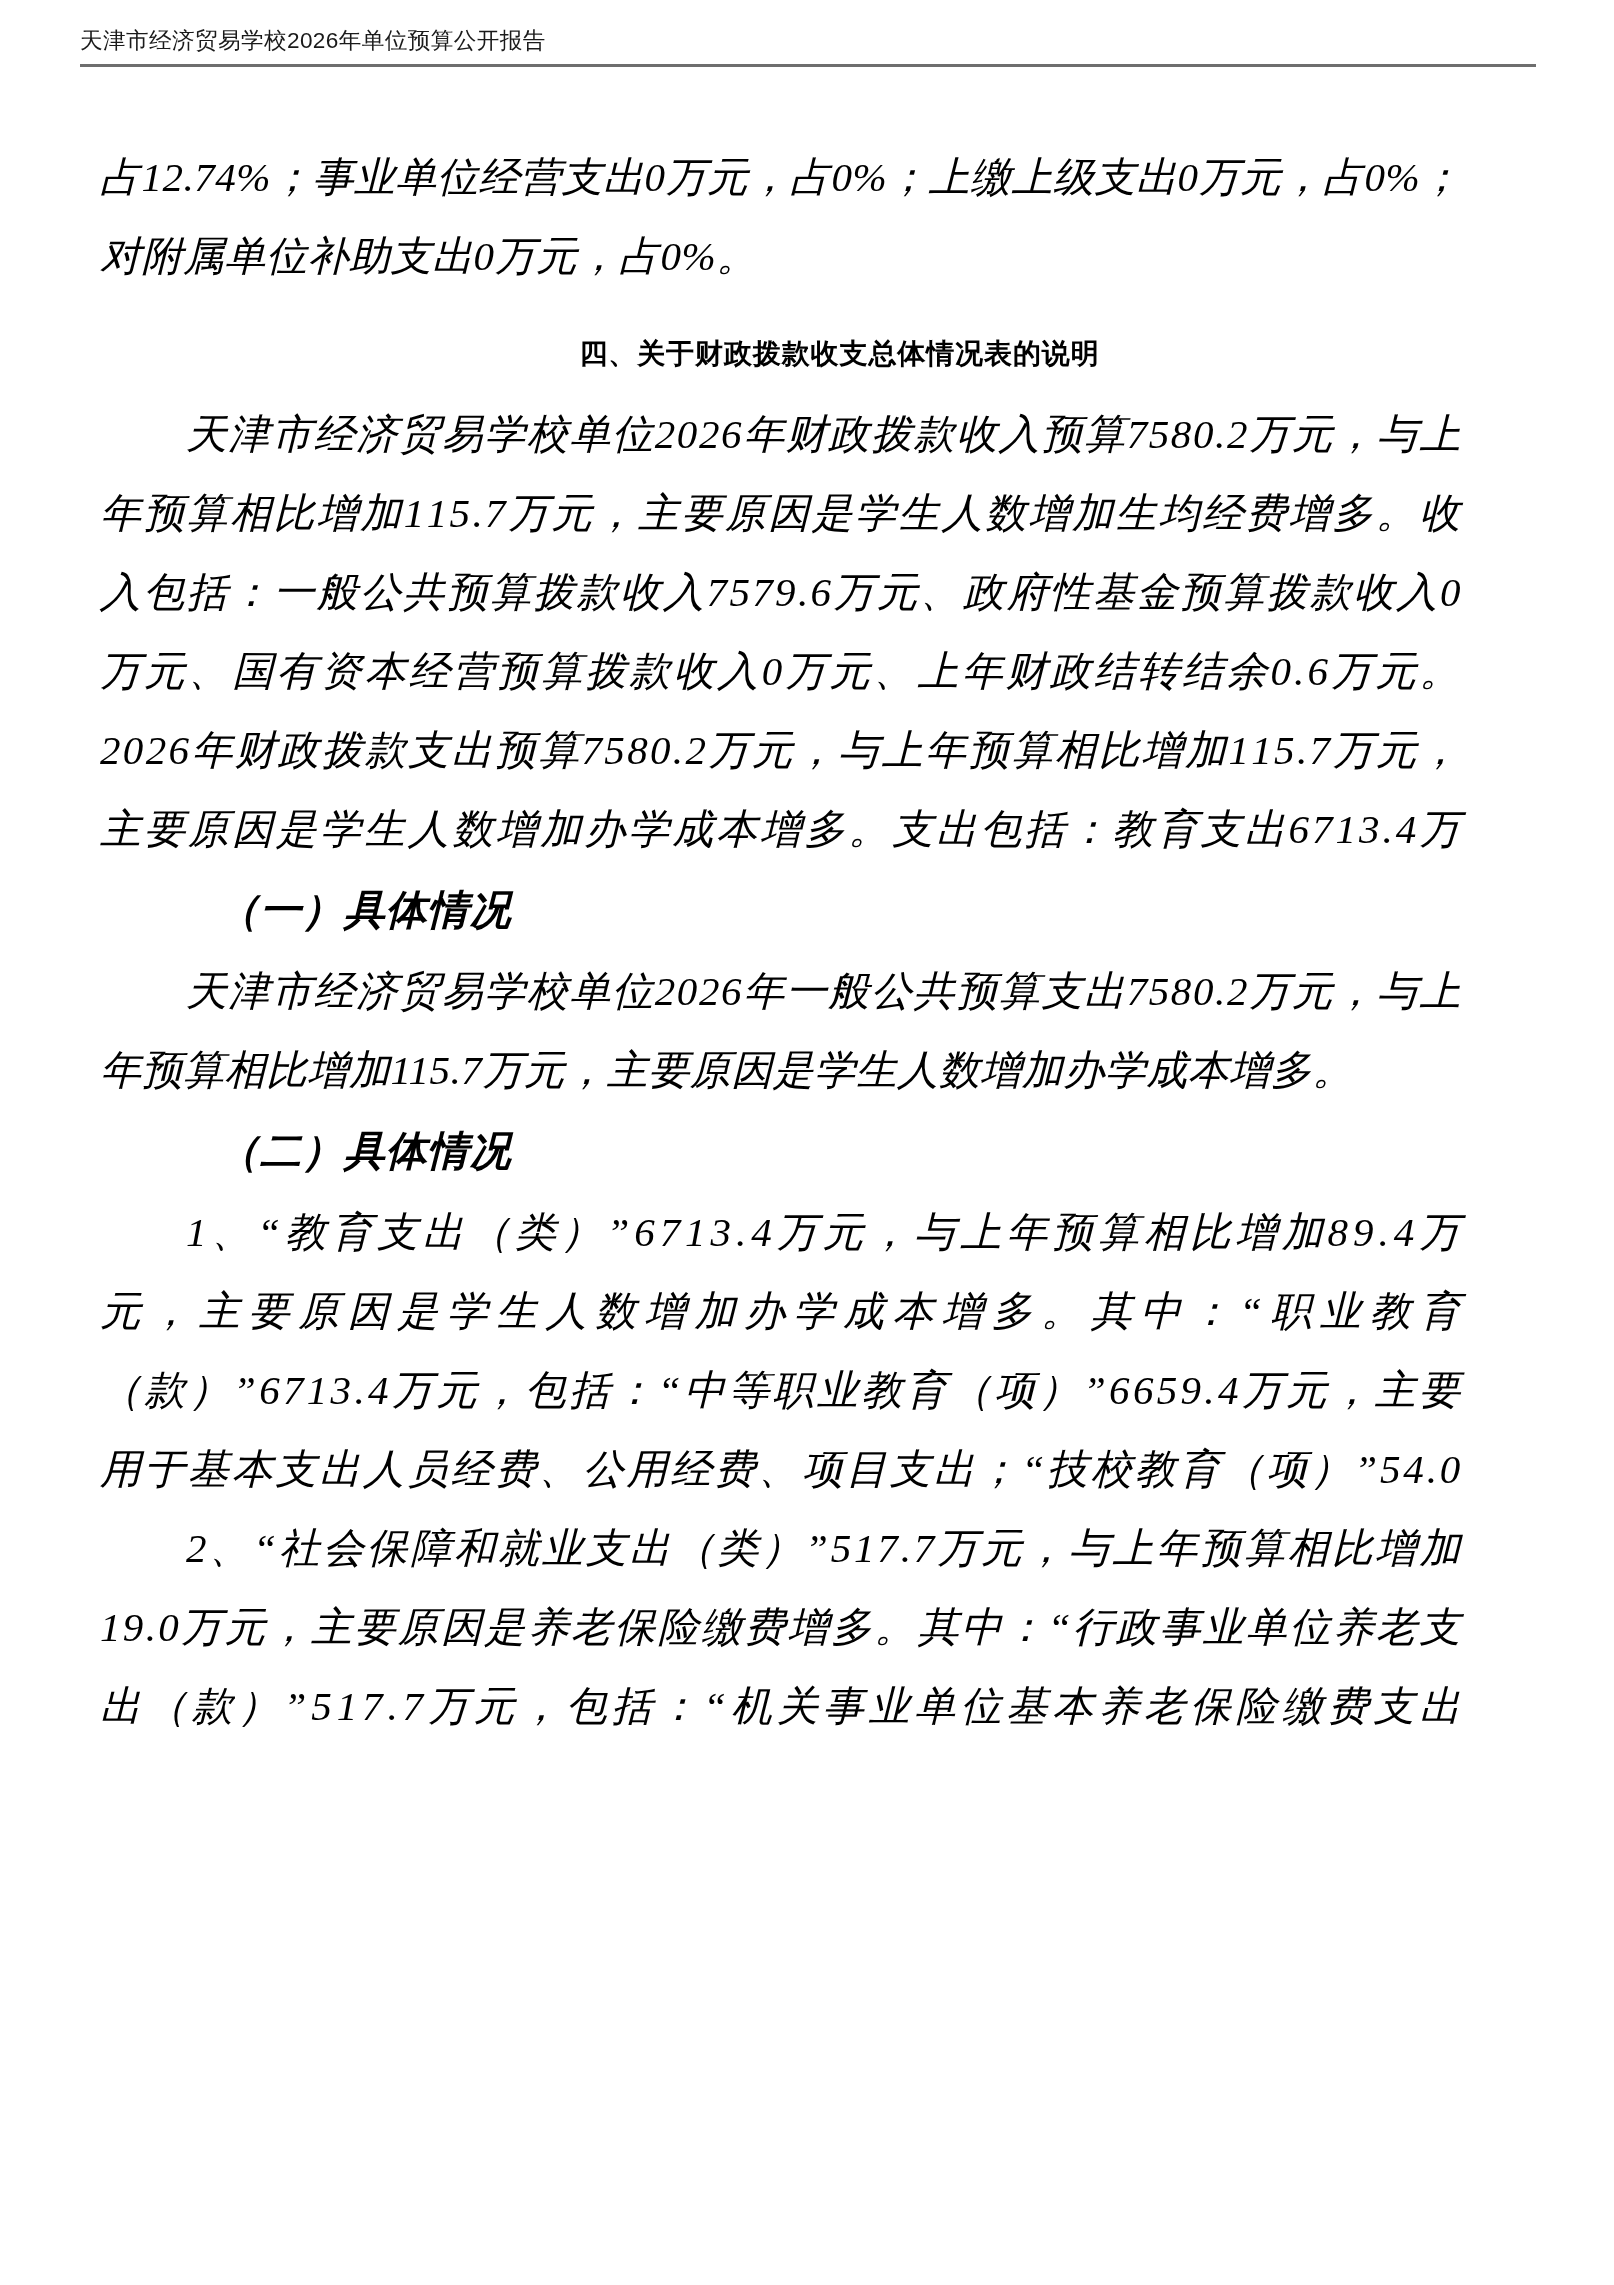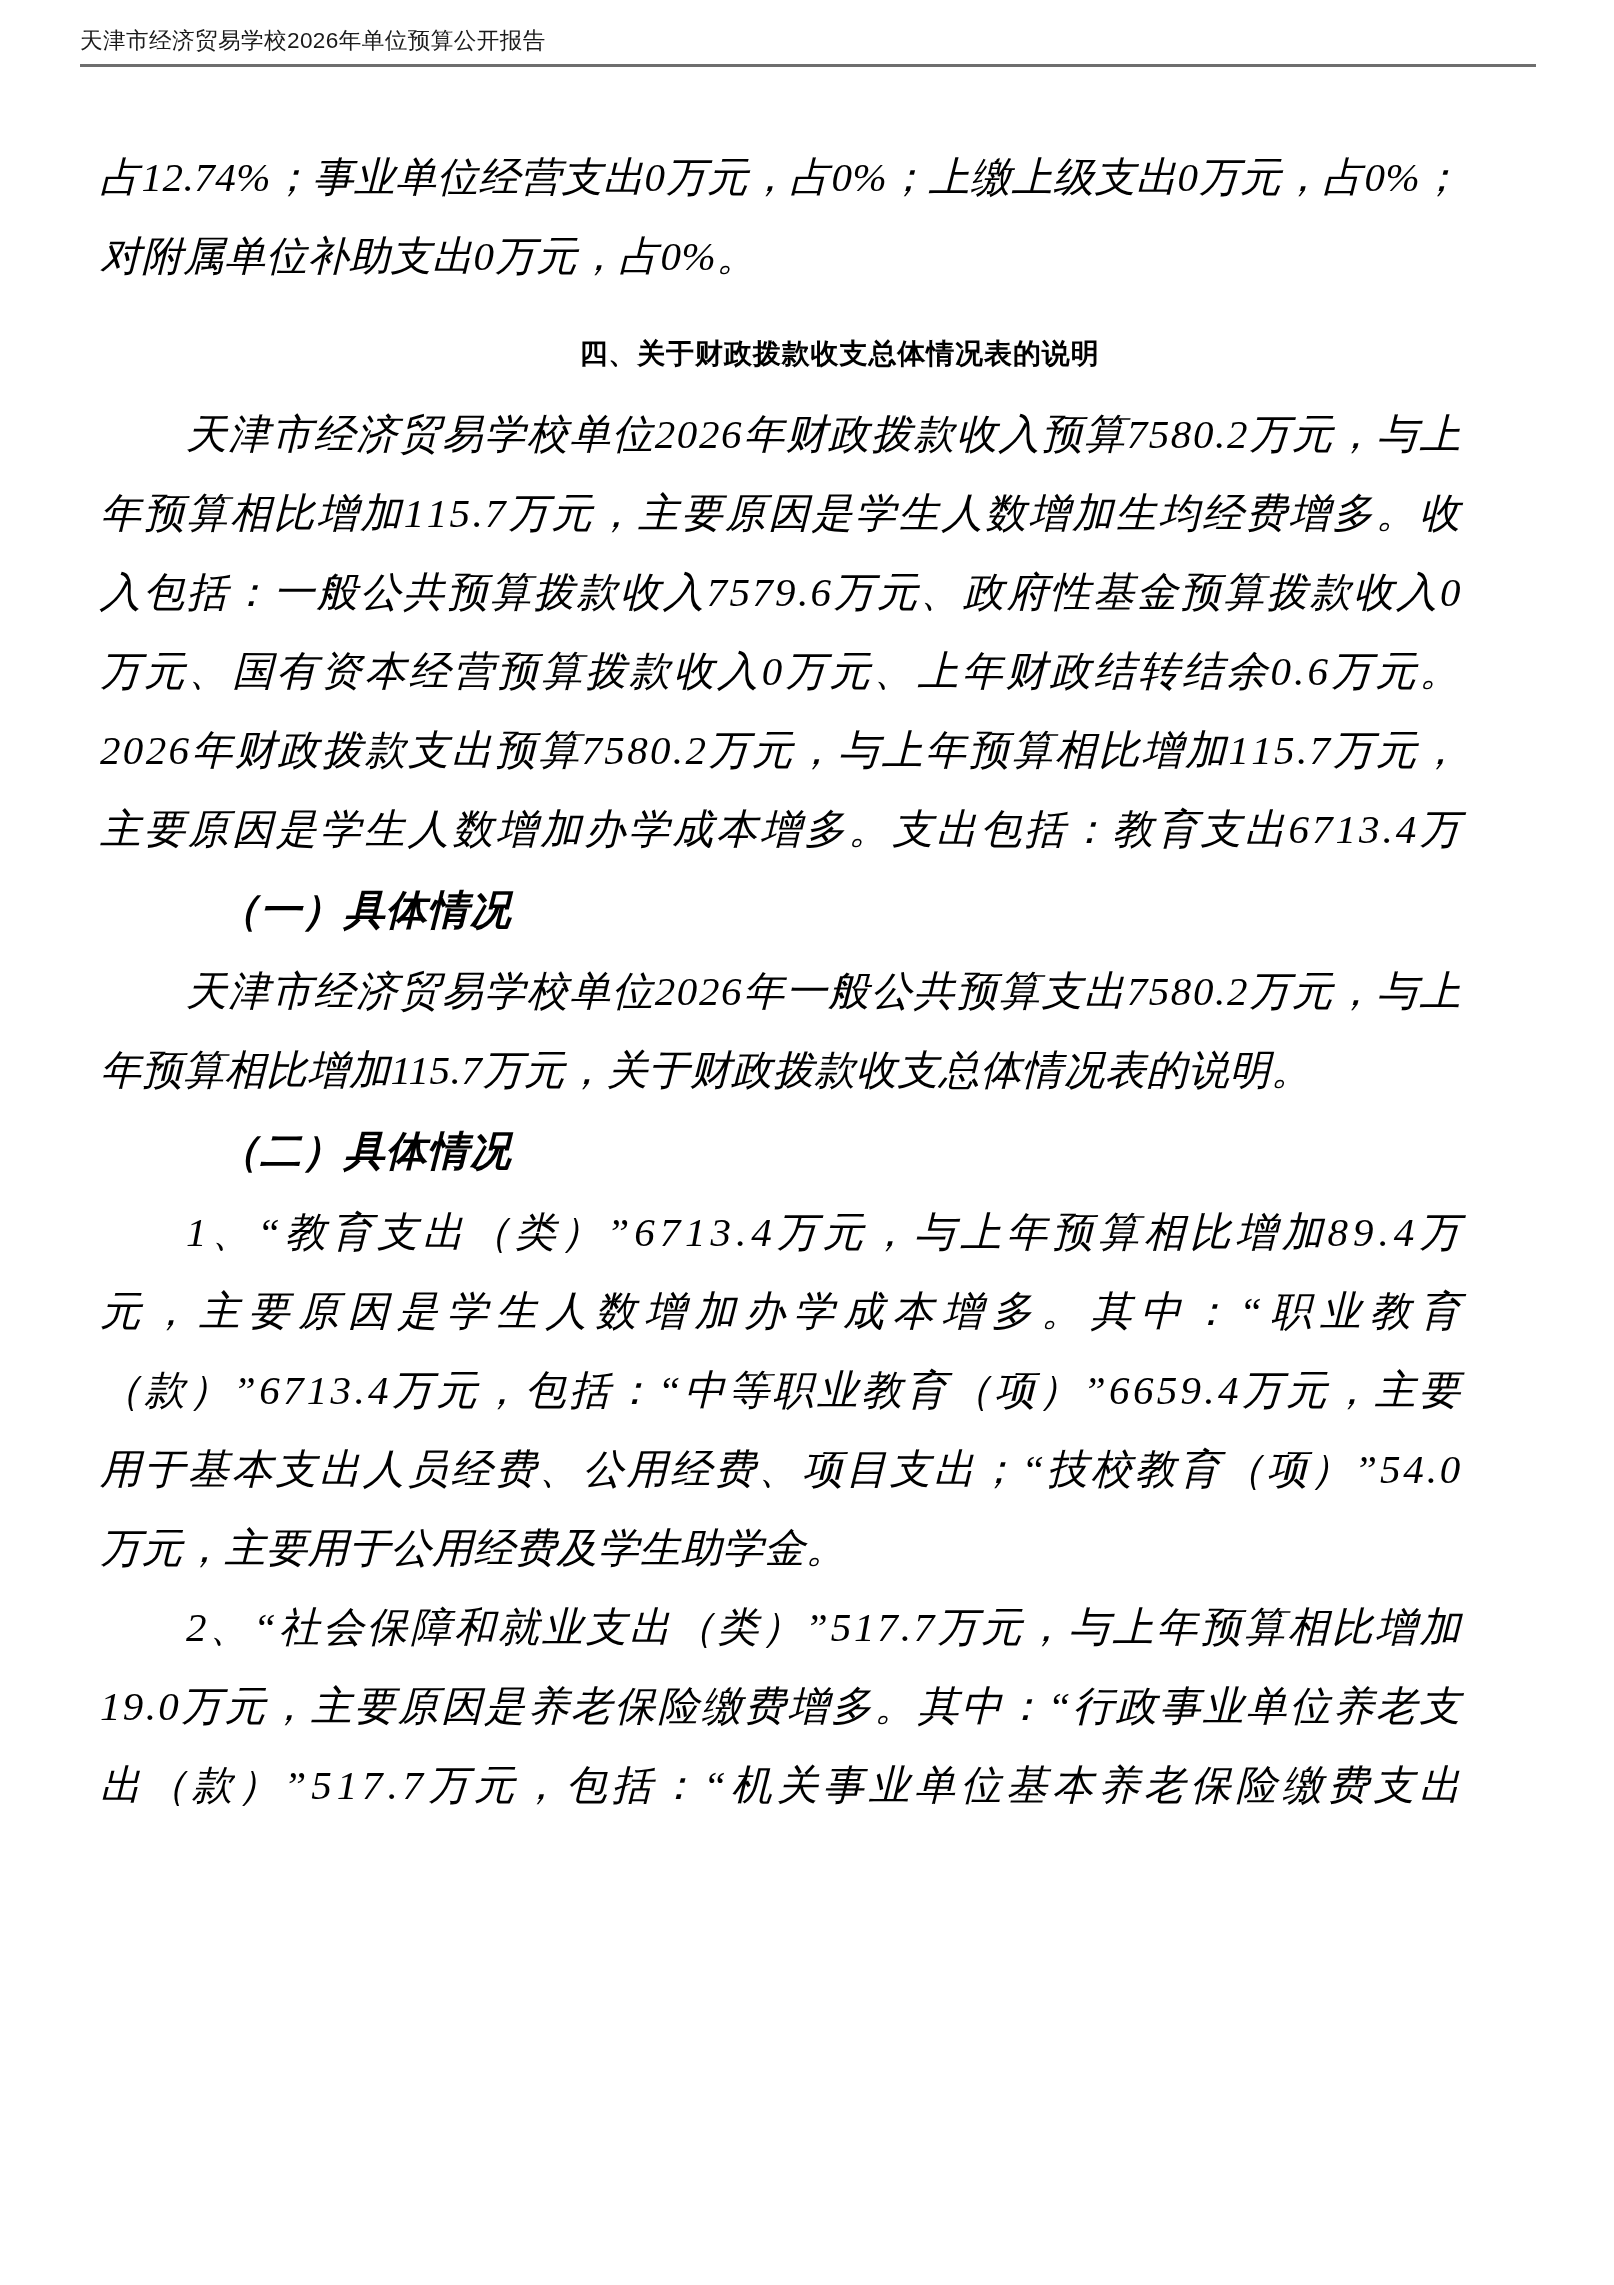--- a/index.html
+++ b/index.html
@@ -438,21 +438,21 @@
           <span>0</span>
           <span>.</span>
           <span>2</span>
           <span>万</span>
           <span>元</span>
           <span>，</span>
           <span>与</span>
           <span>上</span>
         </div>
       <div class="line">
-        <span>年预算相比增加115.7万元，关于财政拨款收支总体情况表的说明。</span>
+        <span>年预算相比增加115.7万元，主要原因是学生人数增加办学成本增多。</span>
       </div>
     </div>
 
     <div class="h-sub">（二）具体情况</div>
 
     <div class="para">
       <div class="line just indent">
 
       <span>1</span>
           <span>、</span>
@@ -591,23 +591,20 @@
           <span>育</span>
           <span>（</span>
           <span>项</span>
           <span>）</span>
           <span>”</span>
           <span>5</span>
           <span>4</span>
           <span>.</span>
           <span>0</span>
         </div>
-      <div class="line">
-        <span>万元，主要用于公用经费及学生助学金。</span>
-      </div>
     </div>
 
     <div class="para">
       <div class="line just indent">
 
       <span>2</span>
           <span>、</span>
           <span>“</span>
           <span>社</span>
           <span>会</span>

